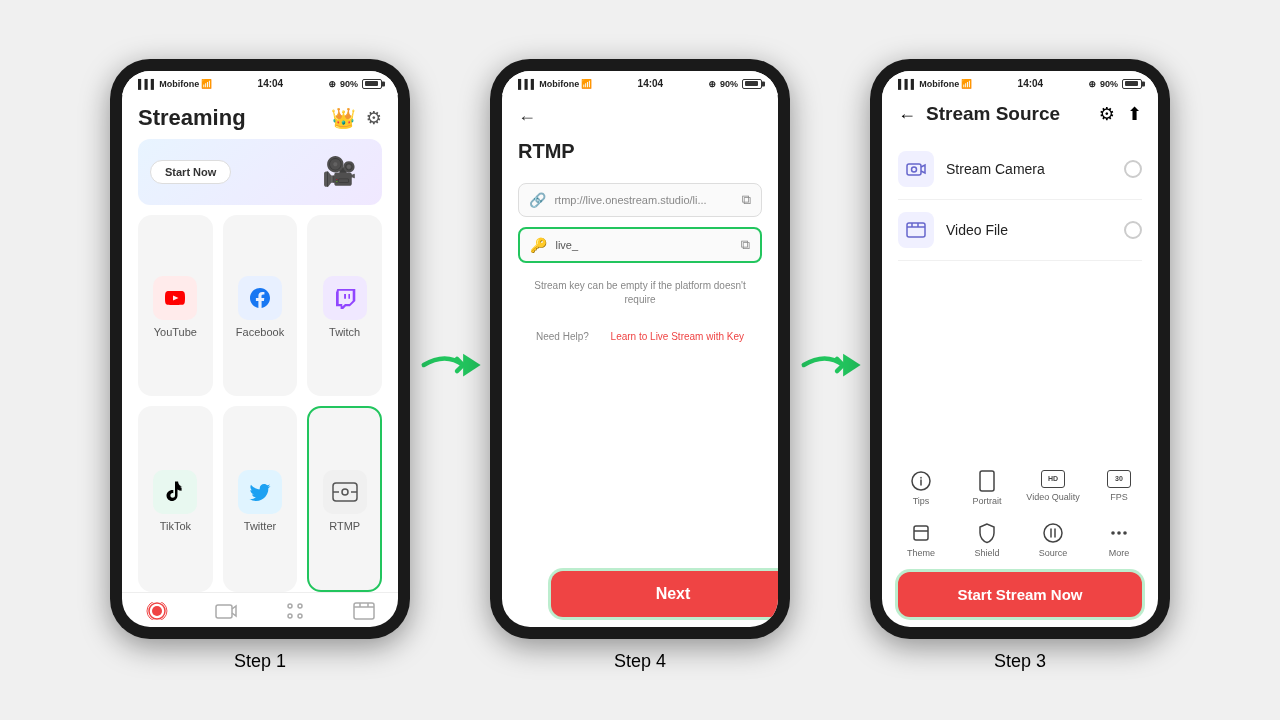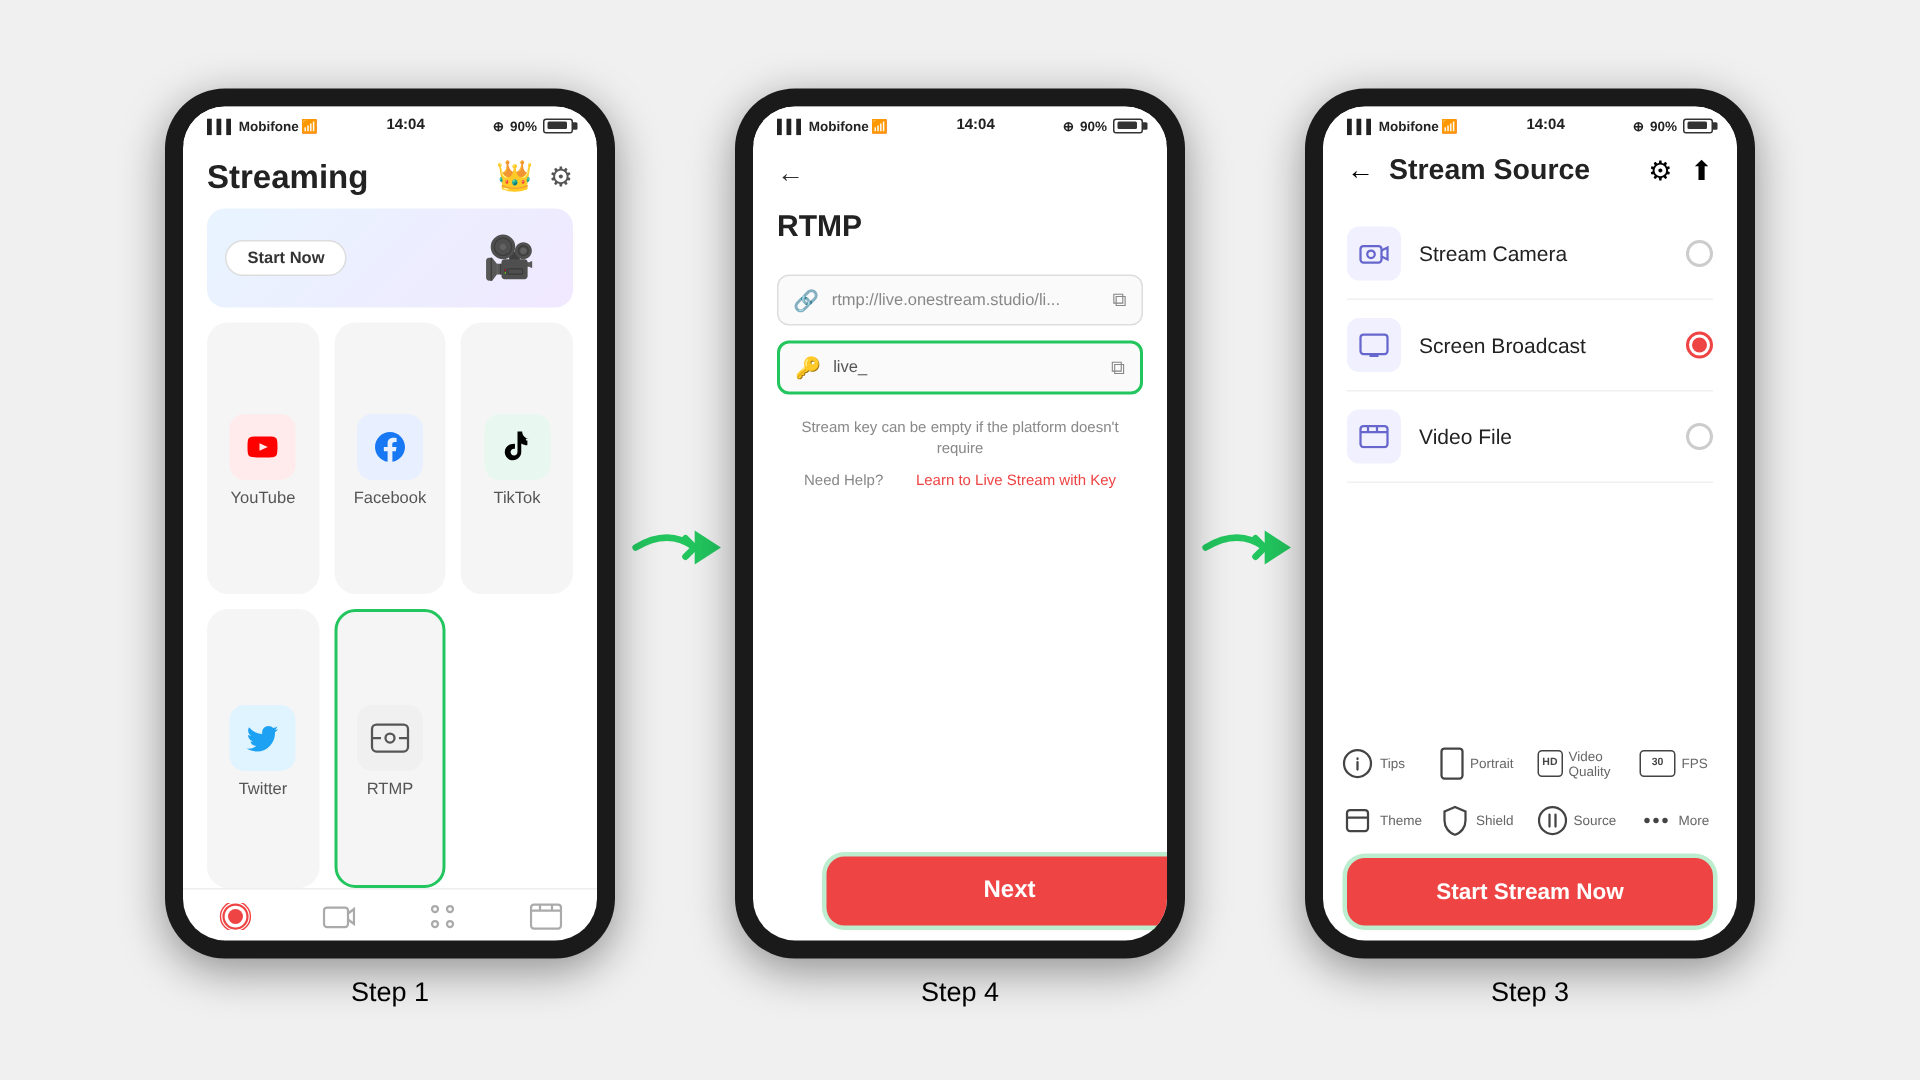--- a/index.html
+++ b/index.html
@@ -216,21 +216,21 @@
       flex: 1;
       border: none;
       outline: none;
       background: transparent;
       font-size: 11px;
     }
     .hint-text {
       text-align: center;
       font-size: 10px;
       color: #888;
-      margin-bottom: 8px;
+      margin-bottom: 24px;
       line-height: 1.4;
     }
     .help-text {
       text-align: center;
       font-size: 10px;
       color: #888;
       margin-bottom: 20px;
     }
     .help-link { color: #ef4444; font-weight: 400; margin-left: 19px; }
     .next-btn {
@@ -302,21 +302,21 @@
       border-radius: 50%;
     }
     .tools-grid {
       display: grid;
       grid-template-columns: repeat(4, 1fr);
       gap: 4px;
       padding: 8px 8px 4px;
     }
     .tool-item {
       display: flex;
-      flex-direction: row;
+      flex-direction: column;
       align-items: center;
       gap: 4px;
       padding: 6px 4px;
       cursor: pointer;
     }
     .tool-label { font-size: 9px; color: #666; }
     .start-stream-btn {
       background: #ef4444;
       color: white;
       border: none;
@@ -389,20 +389,29 @@
 
             <div class="grid-item">
               <div class="platform-icon fb-bg">
                 <svg width="24" height="24" viewBox="0 0 24 24" fill="#1877f2">
                     <path d="M22 12c0-5.5-4.5-10-10-10S2 6.5 2 12c0 5 3.7 9.1 8.4 9.9v-7H7.9V12h2.5V9.8c0-2.5 1.5-3.9 3.8-3.9 1.1 0 2.2.2 2.2.2v2.5h-1.3c-1.2 0-1.6.8-1.6 1.6V12h2.8l-.4 2.9h-2.3v7C18.3 21.1 22 17 22 12z"></path>
                   </svg>
               </div>
               <span class="platform-label">Facebook</span>
             </div>
 
+            <div class="grid-item">
+              <div class="platform-icon tw-bg">
+                <svg width="24" height="24" viewBox="0 0 24 24" fill="#9146ff">
+                    <path d="M4.3 3L3 6.6v13.7h4.6V23h2.6l2.7-2.7h4l5.4-5.4V3H4.3zm15.4 11.7l-3.2 3.2H12l-2.7 2.7v-2.7H5.7V4.7h14v10z"></path>
+                    <path d="M15.4 8.1h1.6v4.6h-1.6zm-4.3 0H13v4.6h-1.9z"></path>
+                  </svg>
+              </div>
+              <span class="platform-label">Twitch</span>
+            </div>
 
             <div class="grid-item">
               <div class="platform-icon tt-bg">
                 <svg width="24" height="24" viewBox="0 0 24 24" fill="#000">
                     <path d="M19.6 6.5c-1.6-.1-2.9-.9-3.7-2.2-.5-.8-.8-1.7-.8-2.7h-3.1v13.8c0 1.3-1 2.3-2.3 2.3s-2.3-1-2.3-2.3 1-2.3 2.3-2.3c.2 0 .4 0 .6.1V10c-.2 0-.4-.1-.6-.1C6 9.9 3.5 12.4 3.5 15.4s2.5 5.5 5.5 5.5 5.5-2.5 5.5-5.5V9.6c1.2.8 2.6 1.2 4.1 1.2V7.7c-.2 0-.5-.1-1-.1 0 .4.1.7.1.7l-.1-1.8z"></path>
                   </svg>
               </div>
               <span class="platform-label">TikTok</span>
             </div>
 
@@ -567,30 +576,20 @@
                 <svg width="20" height="16" viewBox="0 0 20 16" fill="none" stroke="#6666cc" stroke-width="1.5">
                     <rect x="1" y="3" width="14" height="11" rx="2"></rect>
                     <circle cx="8" cy="8.5" r="2.5"></circle>
                     <path d="M15 6l4-2v8l-4-2"></path>
                   </svg>
               </div>
               <span class="source-name">Stream Camera</span>
               <div class="radio-btn"></div>
             </div>
 
-            <div class="source-item">
-              <div class="source-icon-box">
-                <svg width="20" height="16" viewBox="0 0 20 16" fill="none" stroke="#6666cc" stroke-width="1.5">
-                    <rect x="1" y="1" width="18" height="13" rx="2"></rect>
-                    <line x1="7" y1="15" x2="13" y2="15" stroke-width="2"></line>
-                  </svg>
-              </div>
-              <span class="source-name">Screen Broadcast</span>
-              <div class="radio-btn selected"></div>
-            </div>
 
             <div class="source-item">
               <div class="source-icon-box">
                 <svg width="20" height="16" viewBox="0 0 20 16" fill="none" stroke="#6666cc" stroke-width="1.5">
                     <rect x="1" y="1" width="18" height="14" rx="2"></rect>
                     <line x1="1" y1="5" x2="19" y2="5"></line>
                     <line x1="6" y1="1" x2="6" y2="5"></line>
                     <line x1="12" y1="1" x2="12" y2="5"></line>
                   </svg>
               </div>

